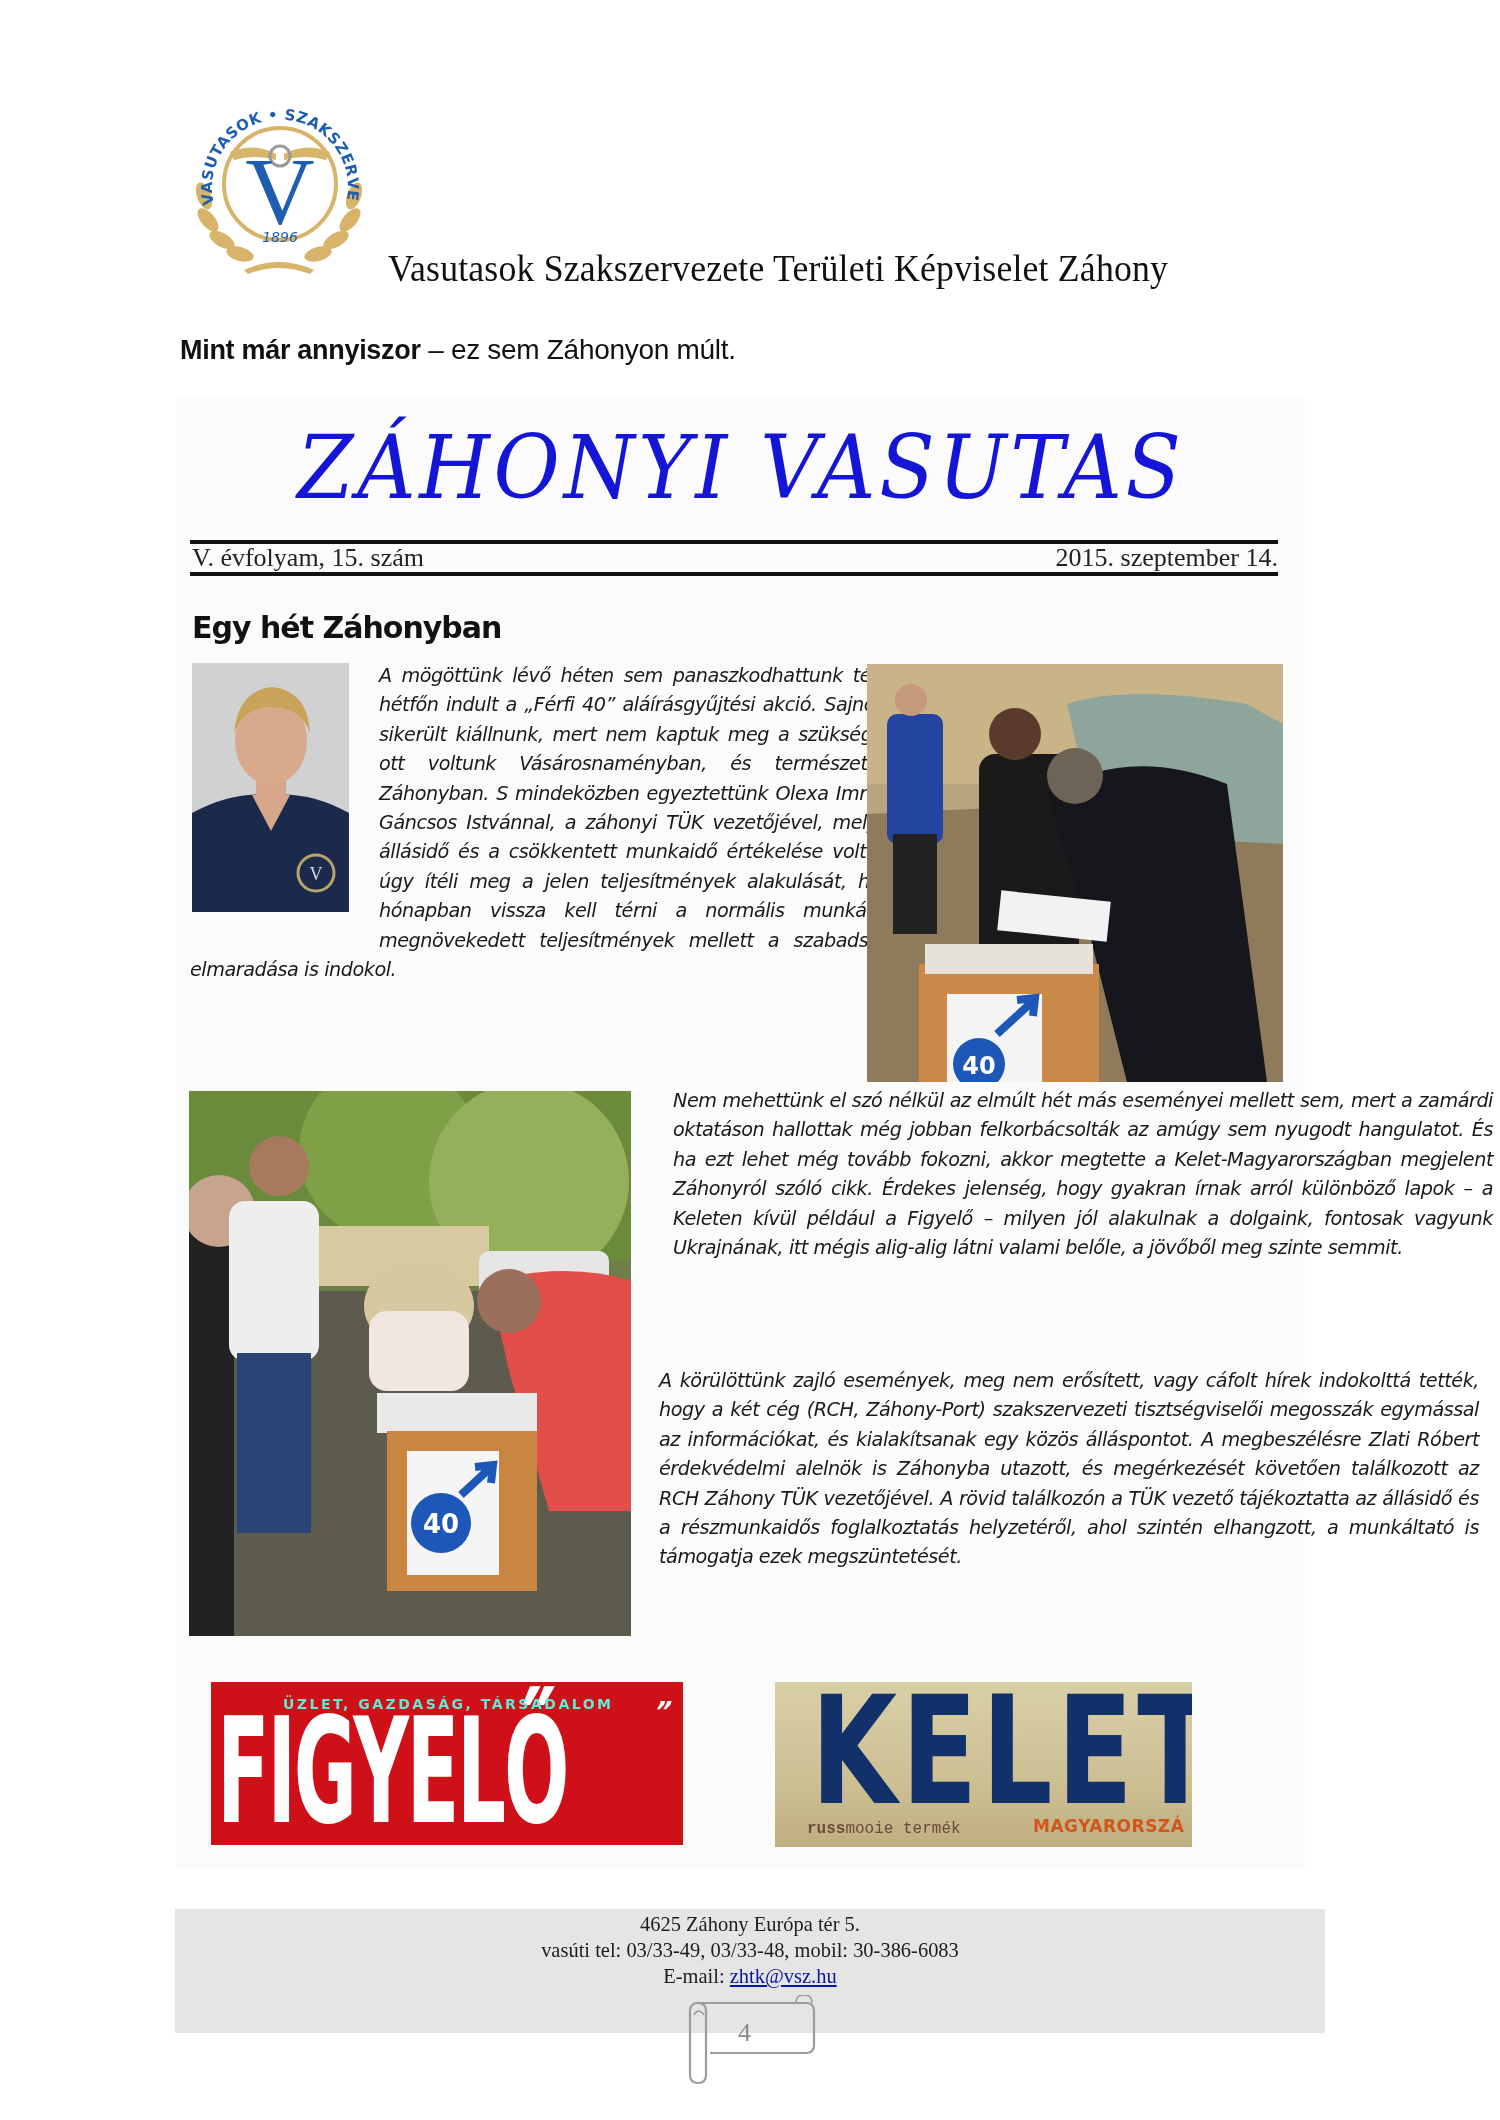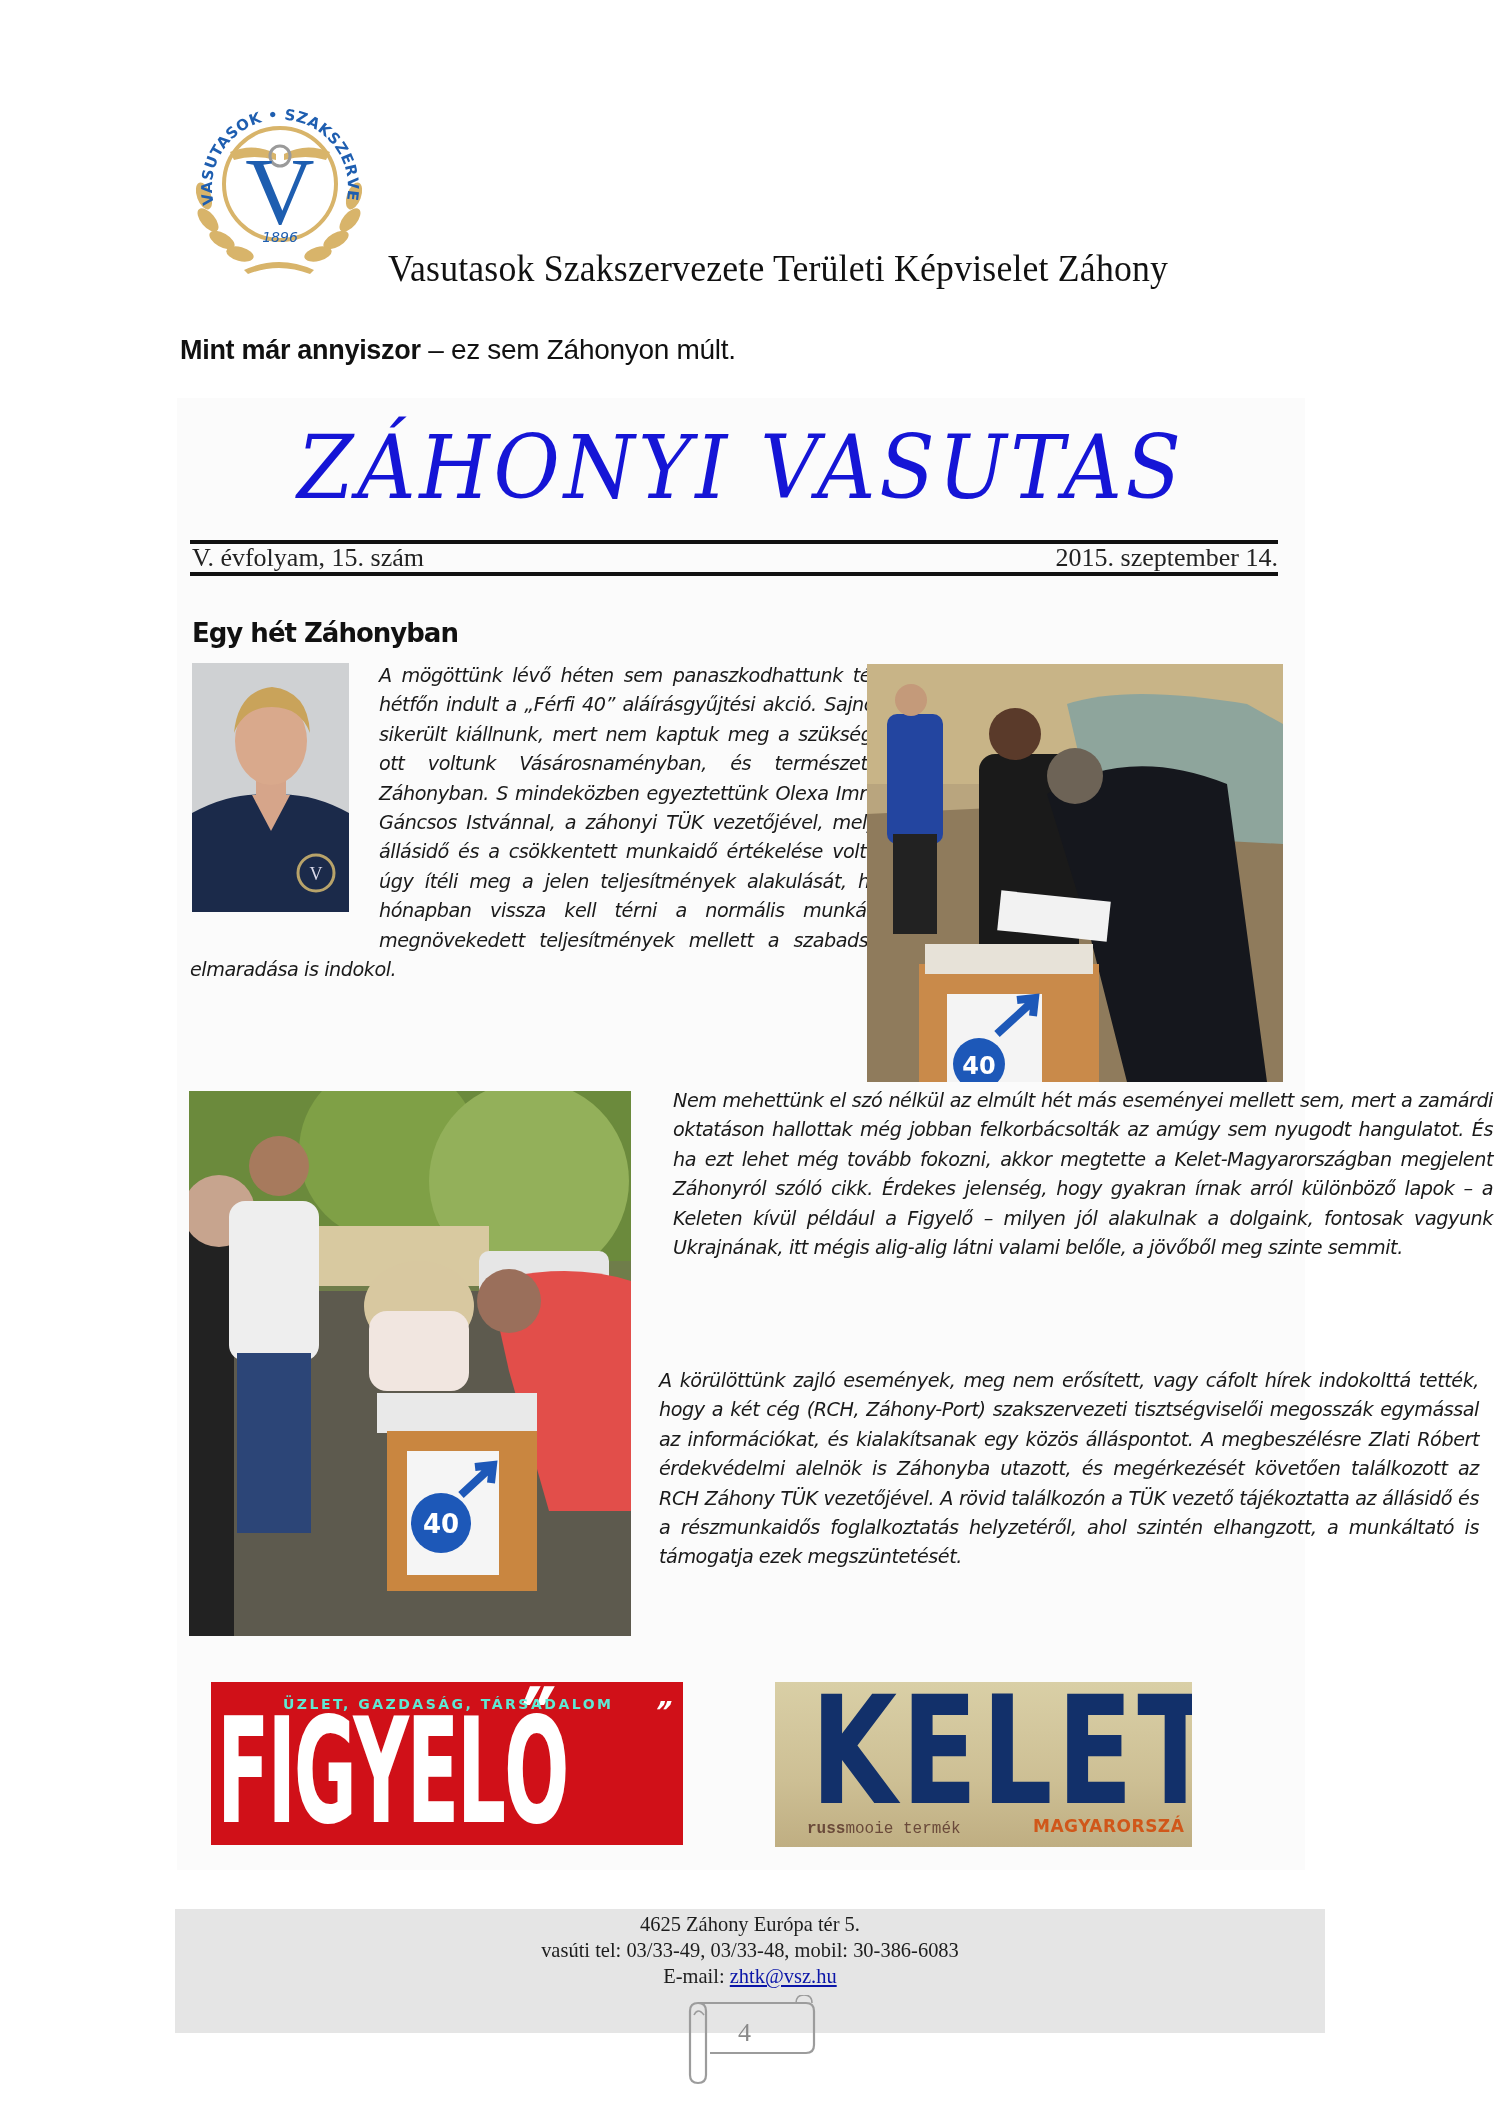--- a/index.html
+++ b/index.html
@@ -44,23 +44,23 @@
   #rule-bottom { left: 13px; top: 174px; width: 1088px; }
   #issue-left {
     left: 15px; top: 145px;
     font-family: "Liberation Serif", serif; font-size: 26px; color: #222;
   }
   #issue-right {
     right: 27px; top: 145px;
     font-family: "Liberation Serif", serif; font-size: 26px; color: #222;
   }
   #article-title {
-    left: 15px; top: 220px;
+    left: 15px; top: 212px;
     font-family: "DejaVu Sans", sans-serif; font-weight: bold;
-    font-size: 26px; color: #111; letter-spacing: -1px;
+    font-size: 30px; color: #111; letter-spacing: -1px;
   }
   .para {
     font-family: "DejaVu Sans", sans-serif; font-style: italic;
     font-size: 19.2px; line-height: 29.4px; color: #1a1a1a;
     text-align: justify; letter-spacing: -0.45px;
   }
   #para-1 {
     left: 13px; top: 263px; width: 842px;
   }
   #para-1 .float-gap {

